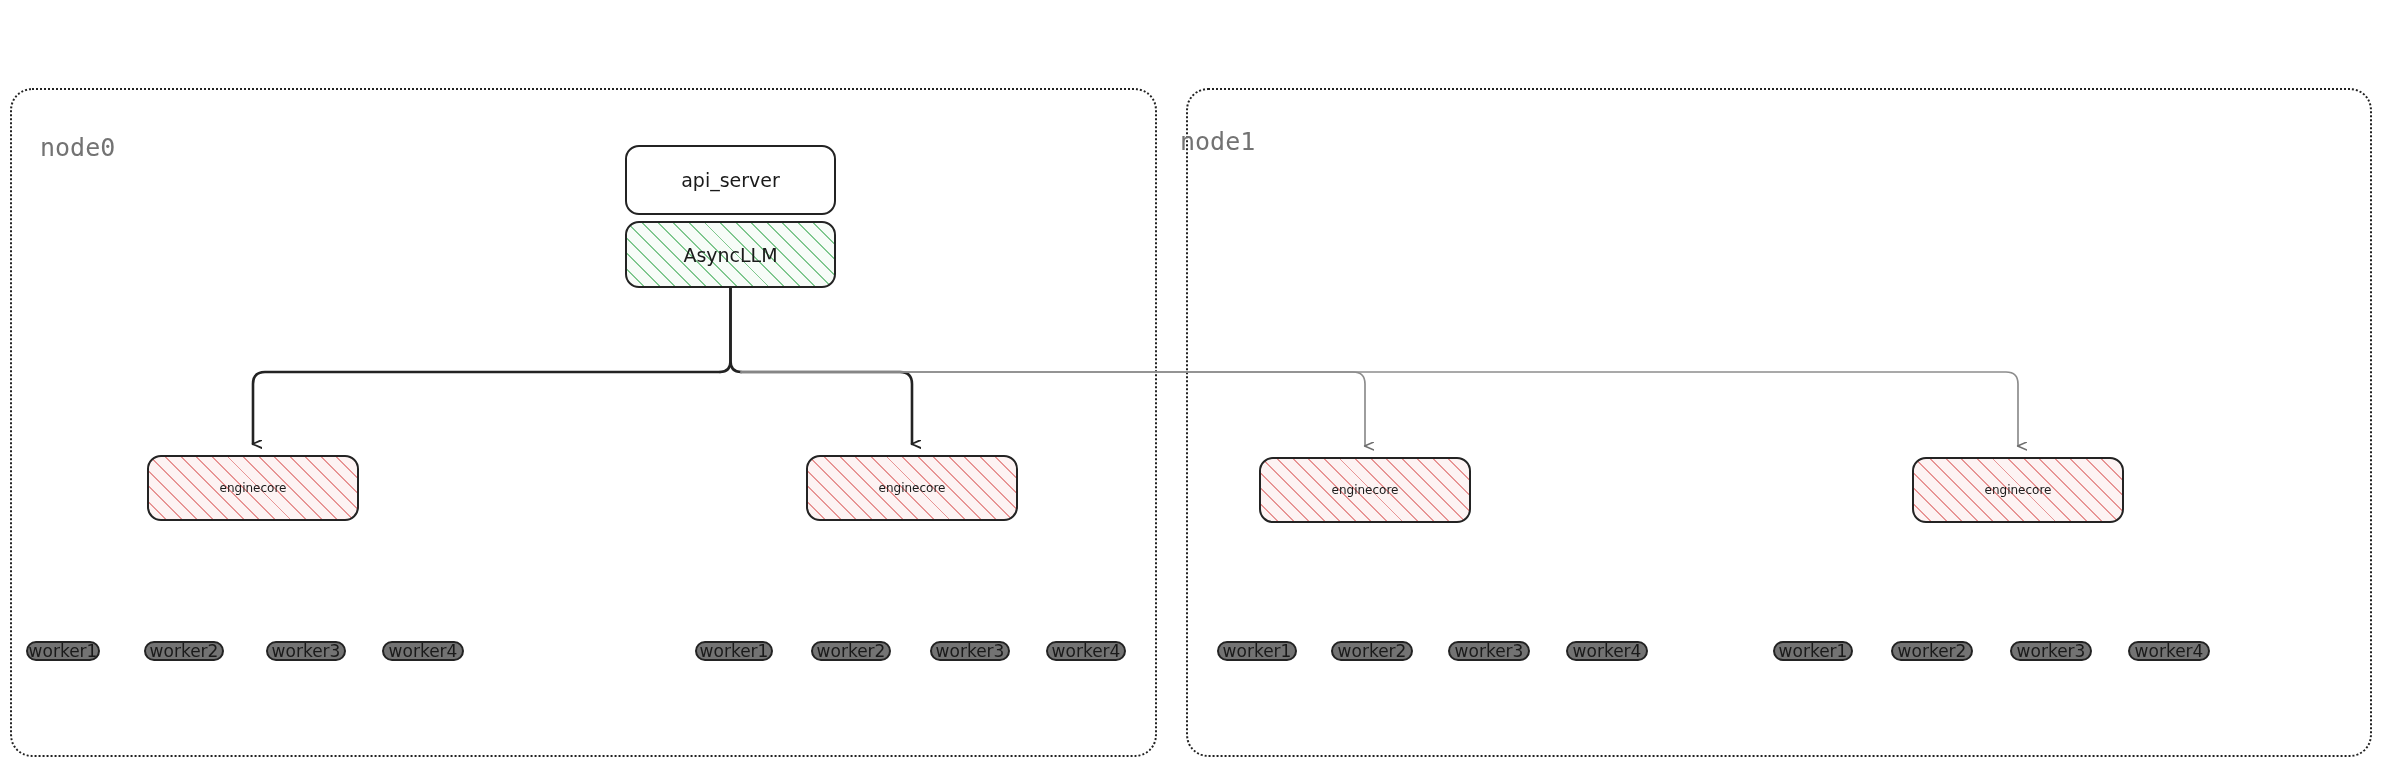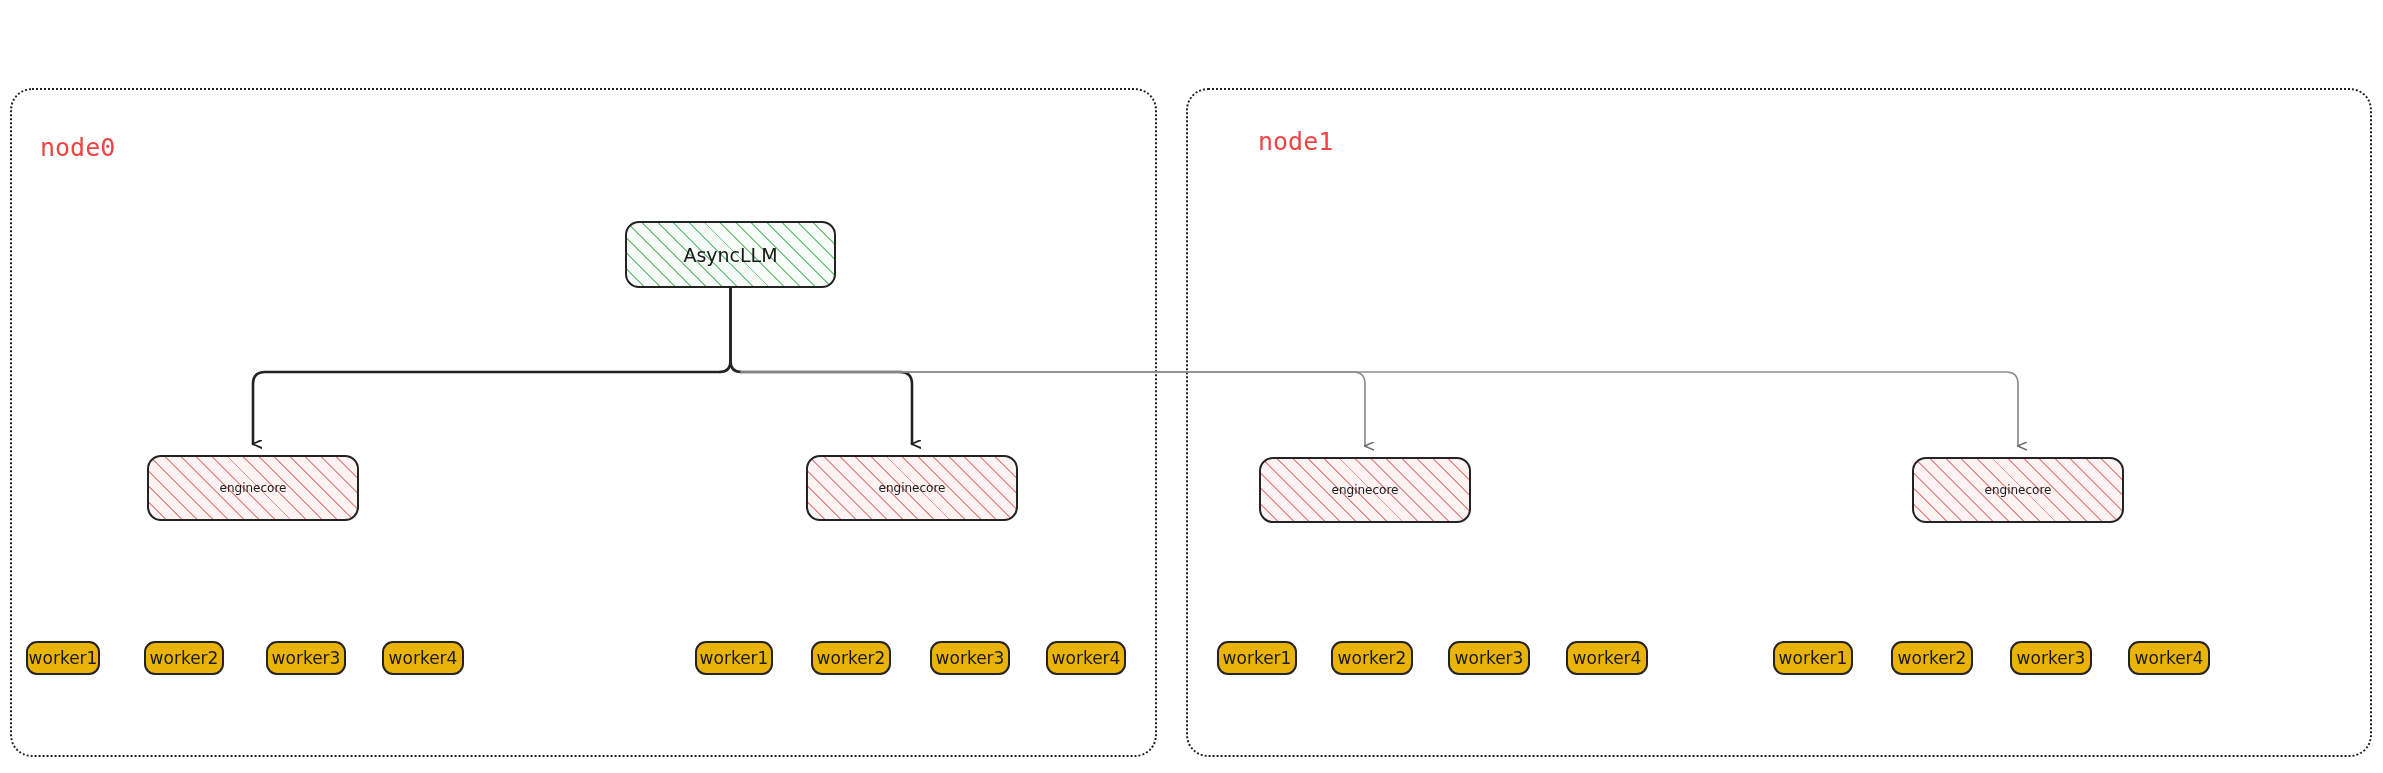--- a/index.html
+++ b/index.html
@@ -38,21 +38,21 @@
     position: absolute;
     border: 2.5px dotted #222222;
     border-radius: 22px;
     box-sizing: border-box;
     background: transparent;
   }
   .node-label {
     position: absolute;
     font-family: "DejaVu Sans Mono", monospace;
     font-size: 25px;
-    color: #ef4444;
+    color: #737373;
     white-space: nowrap;
   }
 
   
   .box {
     position: absolute;
     box-sizing: border-box;
     display: flex;
     align-items: center;
     justify-content: center;
@@ -86,23 +86,23 @@
     background-image: repeating-linear-gradient(
         45deg,
         rgba(226, 124, 124, 0.8) 0px,
         rgba(226, 124, 124, 0.8) 1.4px,
         rgba(255, 255, 255, 0) 1.4px,
         rgba(255, 255, 255, 0) 11px);
   }
   .box-worker {
     border: 2.5px solid #232323;
     border-radius: 11px;
-    background: #eab308;
+    background: #737373;
     font-size: 17px;
-    height: 34px;
+    height: 20px;
   }
 
   
   #connectors {
     position: absolute;
     left: 0;
     top: 0;
     width: 2383px;
     height: 773px;
     pointer-events: none;
@@ -111,22 +111,23 @@
 </head>
 <body>
 
 <div id="stage">
 
 
   <div class="node-container" style="left:10px; top:88px; width:1147px; height:669px;"></div>
   <div class="node-label" style="left:40px; top:133px;">node0</div>
 
   <div class="node-container" style="left:1186px; top:88px; width:1186px; height:669px;"></div>
-  <div class="node-label" style="left:1258px; top:127px;">node1</div>
+  <div class="node-label" style="left:1180px; top:127px;">node1</div>
 
+  <div class="box box-plain" style="left:625px; top:145px; width:211px; height:70px;">api_server</div>
   <div class="box box-asyncllm" style="left:625px; top:221px; width:211px; height:67px;">AsyncLLM</div>
 
   <svg id="connectors" viewBox="0 0 2383 773">
     <defs>
       <marker id="arrow-dark" markerWidth="10" markerHeight="11" refX="4.4" refY="9.4" orient="auto" markerUnits="userSpaceOnUse">
         <path d="M0.3,0.4 L4.4,9.8 L8.5,0.4" fill="none" stroke="#232323" stroke-width="1.8" stroke-linecap="round" stroke-linejoin="round"></path>
       </marker>
       <marker id="arrow-gray" markerWidth="10" markerHeight="11" refX="4.4" refY="9.4" orient="auto" markerUnits="userSpaceOnUse">
         <path d="M0.3,0.4 L4.4,9.8 L8.5,0.4" fill="none" stroke="#6f6f6f" stroke-width="1.5" stroke-linecap="round" stroke-linejoin="round"></path>
       </marker>

